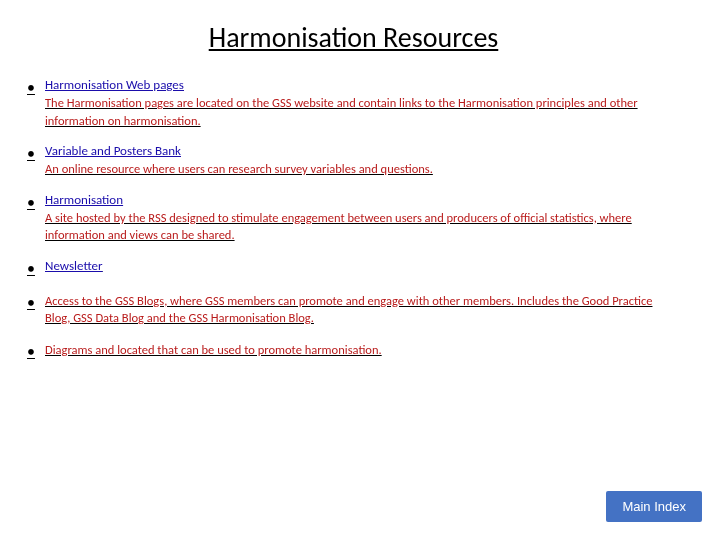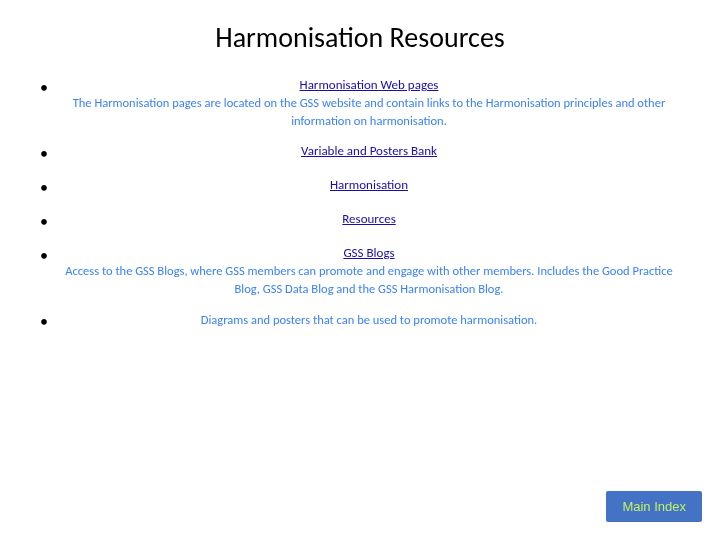--- a/index.html
+++ b/index.html
@@ -15,22 +15,23 @@
       font-family: 'Calibri', 'Segoe UI', Arial, sans-serif;
       font-size: 13px;
       color: #000000;
       overflow: hidden;
       position: relative;
     }
 
     .page-container {
       width: 720px;
       height: 540px;
-      padding: 20px 40px 20px 40px;
+      padding: 20px 40px 20px 27px;
       position: relative;
+      text-decoration: underline;
     }
 
     h1 {
       text-align: center;
       font-size: 28px;
       font-weight: normal;
       margin-bottom: 22px;
       color: #000000;
     }
 
@@ -48,44 +49,43 @@
 
     .bullet {
       min-width: 18px;
       margin-top: 1px;
       font-size: 16px;
       color: #000000;
     }
 
     .item-content {
       flex: 1;
-      text-align: center;
     }
 
     .item-link {
       color: #1a0dab;
       text-decoration: underline;
       font-size: 13px;
       cursor: pointer;
       display: block;
       margin-bottom: 2px;
     }
 
     .item-desc {
       font-size: 12.5px;
-      color: #3b82f6;
+      color: #b91c1c;
       line-height: 1.4;
     }
 
     .main-index-btn {
       position: absolute;
       bottom: 18px;
       right: 18px;
       background: #4472c4;
-      color: #bef264;
+      color: #ffffff;
       border: none;
       padding: 8px 16px;
       font-size: 13px;
       cursor: pointer;
       border-radius: 2px;
     }
   </style>
 </head>
 <body>
 
@@ -99,47 +99,48 @@
       <div class="item-content">
         <a class="item-link">Harmonisation Web pages</a>
         <span class="item-desc">The Harmonisation pages are located on the GSS website and contain links to the Harmonisation principles and other information on harmonisation.</span>
       </div>
     </li>
 
     <li>
       <span class="bullet">•</span>
       <div class="item-content">
         <a class="item-link">Variable and Posters Bank</a>
+        <span class="item-desc">An online resource where users can research survey variables and questions.</span>
       </div>
     </li>
 
     <li>
       <span class="bullet">•</span>
       <div class="item-content">
         <a class="item-link">Harmonisation</a>
+        <span class="item-desc">A site hosted by the RSS designed to stimulate engagement between users and producers of official statistics, where information and views can be shared.</span>
       </div>
     </li>
 
     <li>
       <span class="bullet">•</span>
       <div class="item-content">
-        <a class="item-link">Resources</a>
+        <a class="item-link">Newsletter</a>
       </div>
     </li>
 
     <li>
       <span class="bullet">•</span>
       <div class="item-content">
-        <a class="item-link">GSS Blogs</a>
         <span class="item-desc">Access to the GSS Blogs, where GSS members can promote and engage with other members. Includes the Good Practice Blog, GSS Data Blog and the GSS Harmonisation Blog.</span>
       </div>
     </li>
 
     <li>
       <span class="bullet">•</span>
       <div class="item-content">
-        <span class="item-desc">Diagrams and posters that can be used to promote harmonisation.</span>
+        <span class="item-desc">Diagrams and located that can be used to promote harmonisation.</span>
       </div>
     </li>
   </ul>
 
   <button class="main-index-btn">Main Index</button>
 </div>
 
 </body></html>

